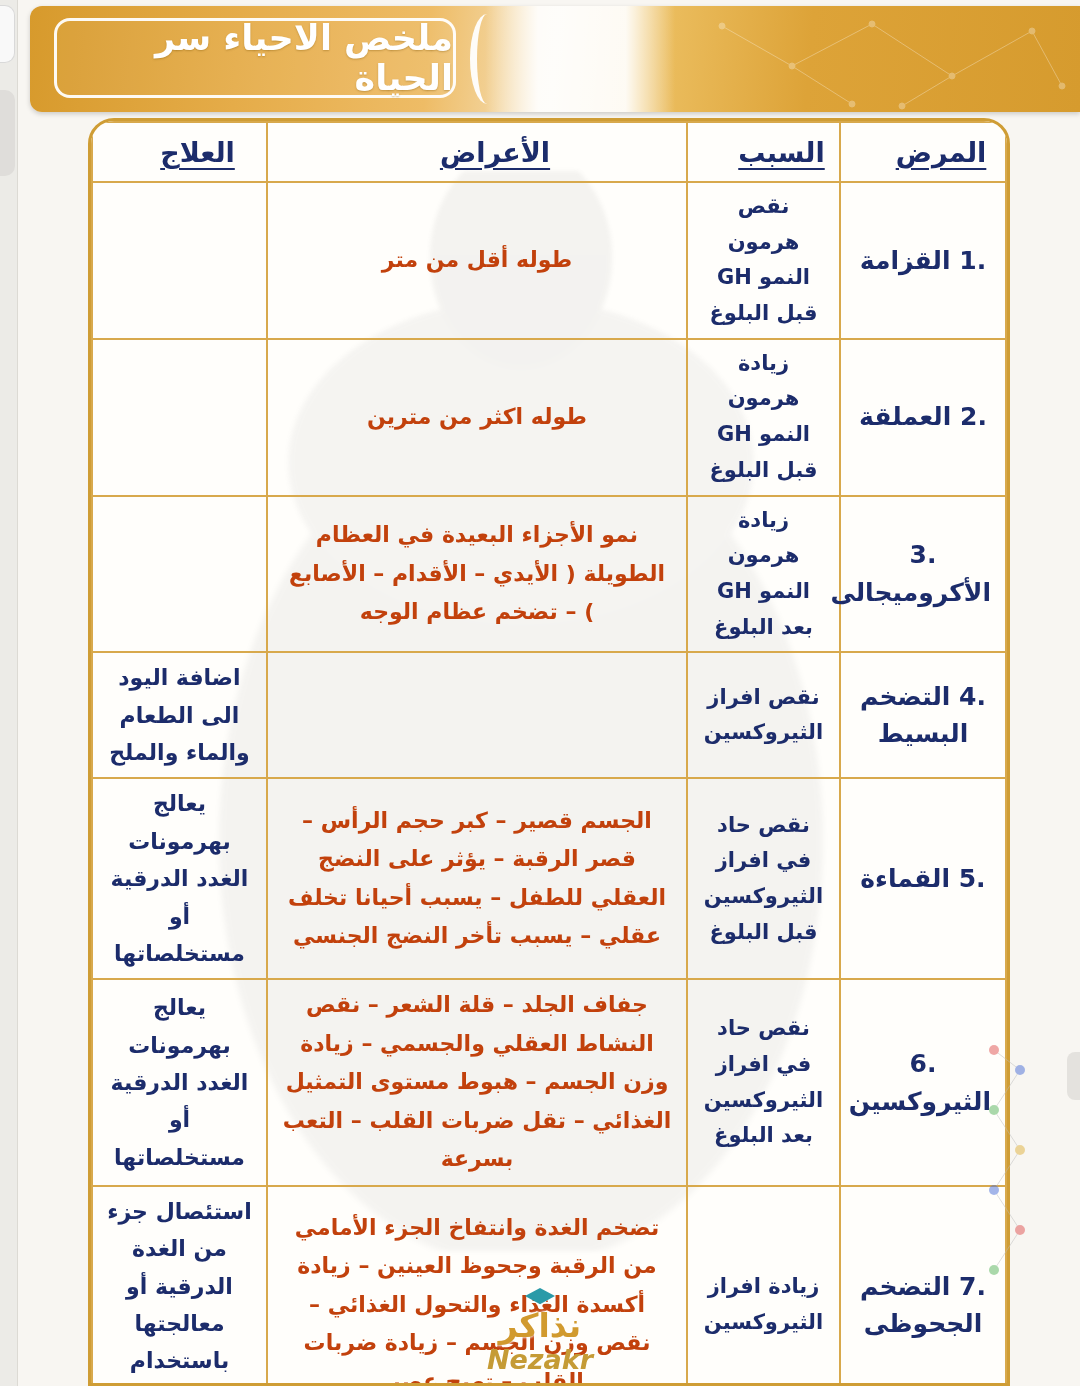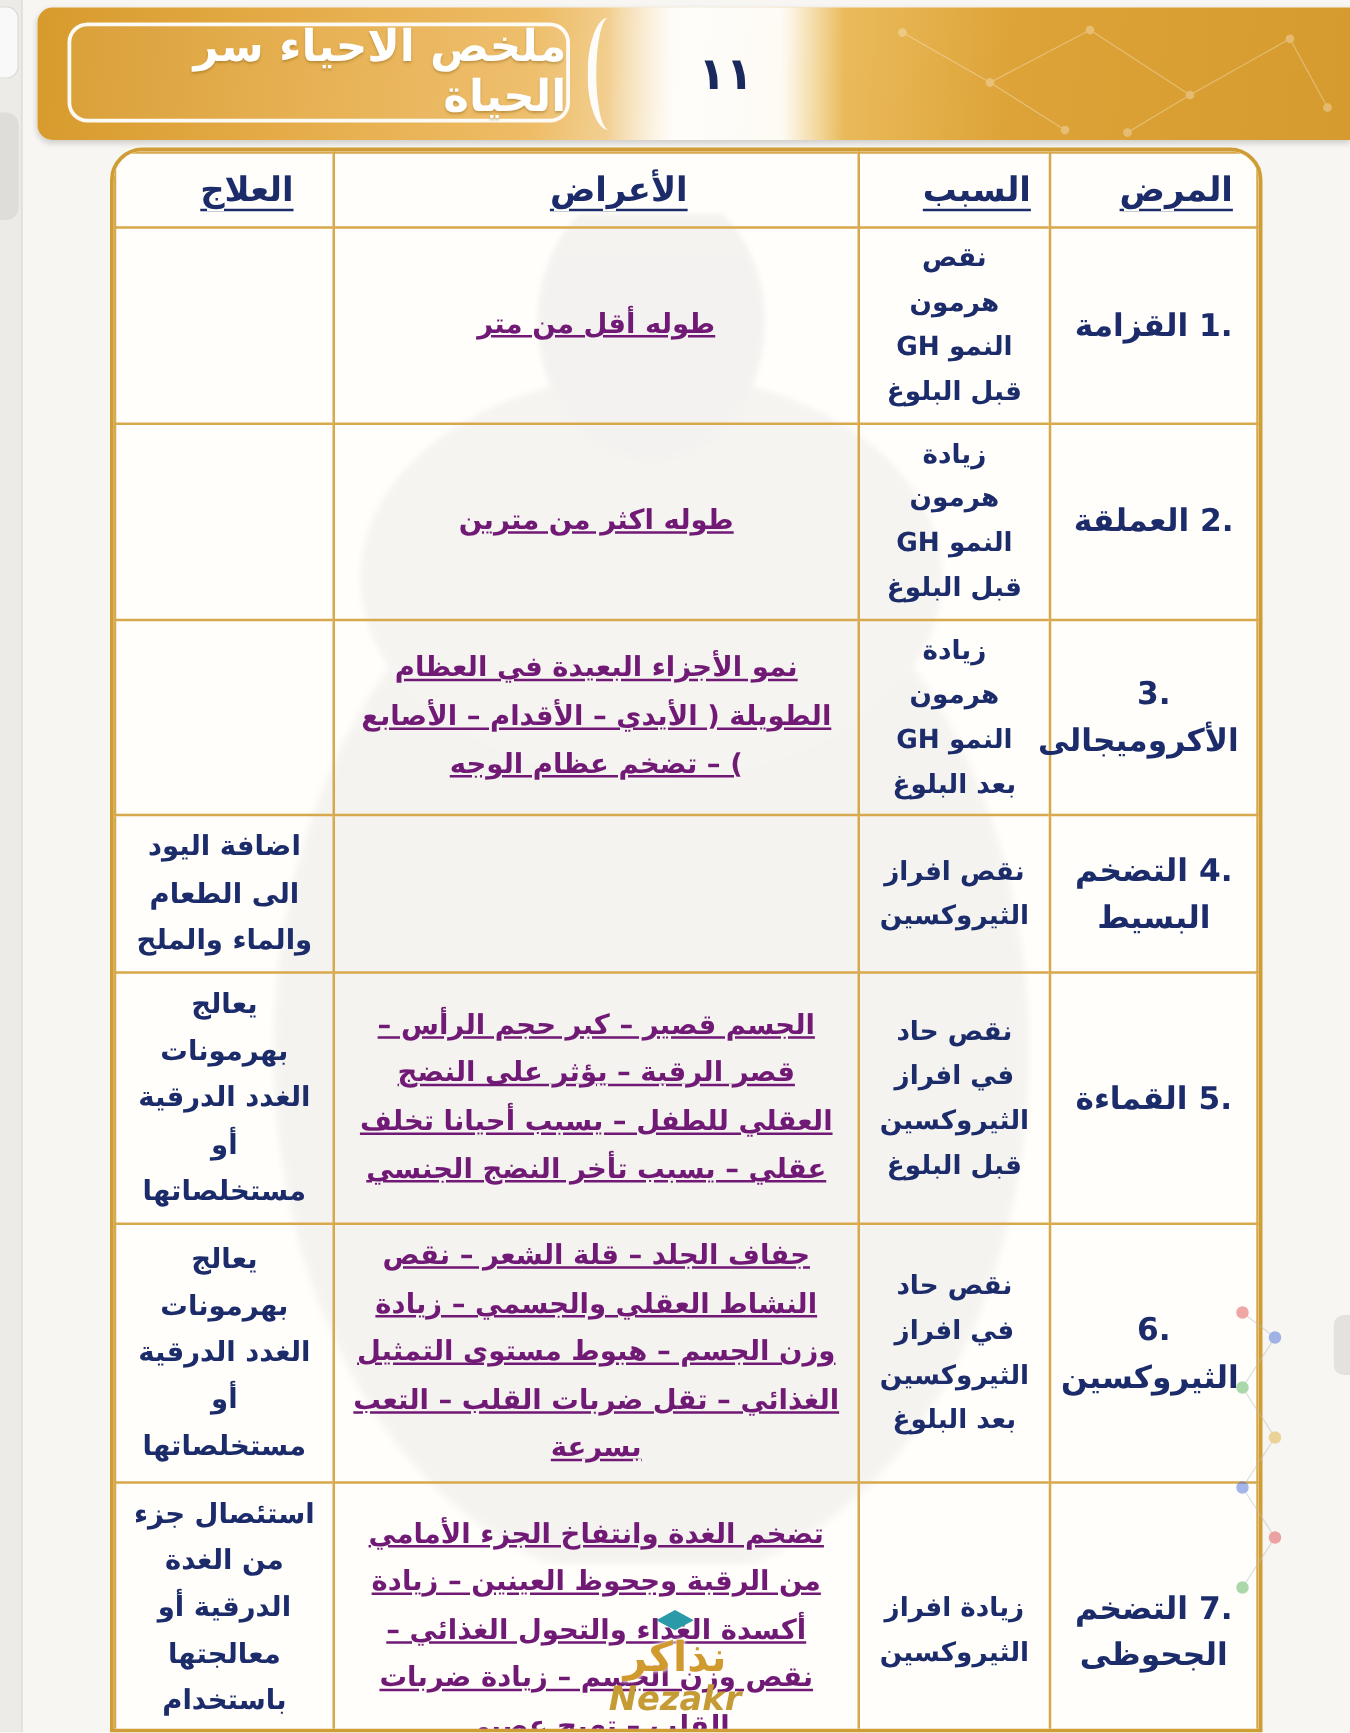--- a/index.html
+++ b/index.html
@@ -53,21 +53,21 @@
   table { width:100%; border-collapse:collapse; direction:rtl; table-layout:fixed;
     position:relative; z-index:1; }
   th, td { border:2px solid #d8a94c;padding-left:36px; }
   thead tr { height:60px; }
   thead th { color:#1c2c6b; font-size:27px; font-weight:700;
     text-decoration:underline; text-underline-offset:6px; text-decoration-thickness:2px; }
   td { text-align:center; vertical-align:middle; padding:6px 14px; font-weight:700; }
   .c-disease { color:#1c2c6b; font-size:25px; line-height:1.5; }
   .dnum { direction:ltr; unicode-bidi:isolate; }
   .c-cause { color:#1c2c6b; font-size:21px; line-height:1.7;margin-left:24px; }
-  .c-sym { color:#701a75; font-size:22px; line-height:1.75; white-space:pre-line;text-decoration:underline; }
+  .c-sym { color:#c2410c; font-size:22px; line-height:1.75; white-space:pre-line; }
   .c-treat { color:#1c2c6b; font-size:22px; line-height:1.7; }
   tbody tr:nth-child(1){height:86px}  tbody tr:nth-child(2){height:84px}
   tbody tr:nth-child(3){height:80px}  tbody tr:nth-child(4){height:86px}
   tbody tr:nth-child(5){height:112px} tbody tr:nth-child(6){height:140px}
   tbody tr:nth-child(7){height:140px} tbody tr:nth-child(8){height:114px}
   tbody tr:nth-child(9){height:84px}  tbody tr:nth-child(10){height:170px}
   tbody tr:nth-child(11){height:104px}
   tbody tr:nth-child(10) .c-sym { text-align:right; padding-right:30px; }
 
   
@@ -86,21 +86,20 @@
 
 <div class="page-strip"></div>
 <div class="strip-tab1"></div>
 <div class="strip-tab2"></div>
 <div class="right-tab"></div>
 
 <div class="banner">
   <div class="banner-titlebox">ملخص الاحياء سر الحياة</div>
   <div class="banner-bracket"></div>
   <div class="banner-band"></div>
-  <div class="banner-num">١١</div>
   <svg class="banner-net" viewBox="0 0 370 106" xmlns="http://www.w3.org/2000/svg">
     <g stroke="#ffffff" stroke-width="1" fill="#ffffff">
       <line x1="20" y1="20" x2="90" y2="60"></line>
         <line x1="90" y1="60" x2="170" y2="18"></line>
       <line x1="170" y1="18" x2="250" y2="70"></line>
         <line x1="250" y1="70" x2="330" y2="25"></line>
       <line x1="90" y1="60" x2="150" y2="98"></line>
         <line x1="250" y1="70" x2="200" y2="100"></line>
       <line x1="330" y1="25" x2="360" y2="80"></line>
       <circle cx="20" cy="20" r="3"></circle>

